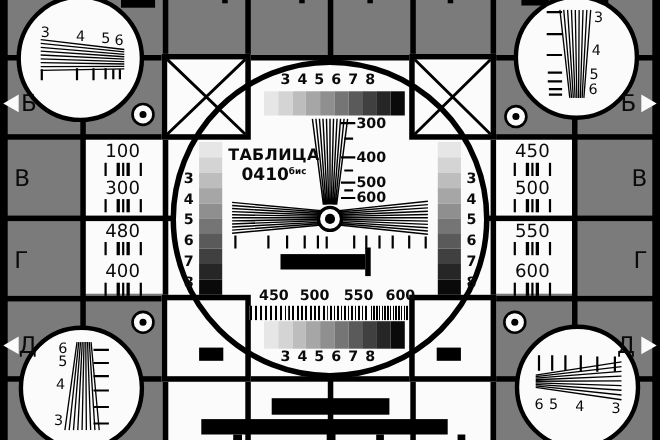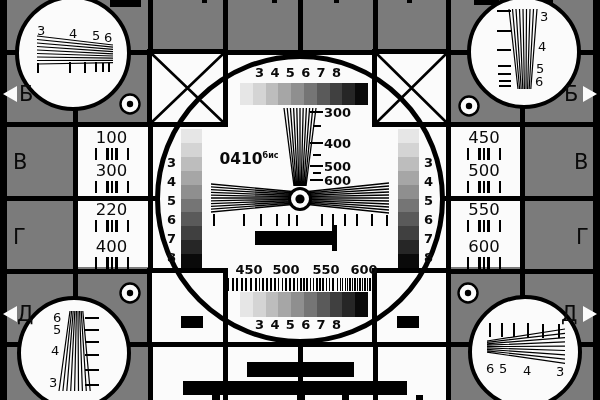--- a/index.html
+++ b/index.html
@@ -180,20 +180,21 @@
       <span>6</span>
       <span>7</span>
       <span>8</span>
   </div>
 
   <span class="a z8 wlabel" style="left:324px;top:105px;">300</span>
   <span class="a z8 wlabel" style="left:324px;top:136px;">400</span>
   <span class="a z8 wlabel" style="left:324px;top:159px;">500</span>
   <span class="a z8 wlabel" style="left:324px;top:173px;">600</span>
 
+  <div class="a z8 title1" style="left:207px;top:133px;width:84px;">ТАБЛИЦА</div>
   <div class="a z8 title2" style="left:207px;top:150px;width:84px;"><span>0410</span><sup>бис</sup></div>
 
   <div class="a z8 strip-labels" style="left:158px;top:155px;width:18px;height:110px;text-align:right;">
     <span>3</span>
       <span>4</span>
       <span>5</span>
       <span>6</span>
       <span>7</span>
       <span>8</span>
   </div>
@@ -233,21 +234,21 @@
       <b class="g"></b>
     </div>
   <span class="a z8 pval" style="left:75px;top:162px;width:73px;">300</span>
   <div class="a z8 pat" style="left:93px;top:181px;">
       <b class="f"></b>
       <b class="g"></b>
       <b></b>
       <b></b>
       <b class="g"></b>
     </div>
-  <span class="a z8 pval" style="left:75px;top:201px;width:73px;">220</span>
+  <span class="a z8 pval" style="left:75px;top:201px;width:73px;">480</span>
   <div class="a z8 pat" style="left:93px;top:220px;">
       <b class="f"></b>
       <b class="g"></b>
       <b></b>
       <b></b>
       <b class="g"></b>
     </div>
   <span class="a z8 pval" style="left:75px;top:238px;width:73px;">400</span>
   <div class="a z8 pat" style="left:93px;top:257px;">
       <b class="f"></b>

